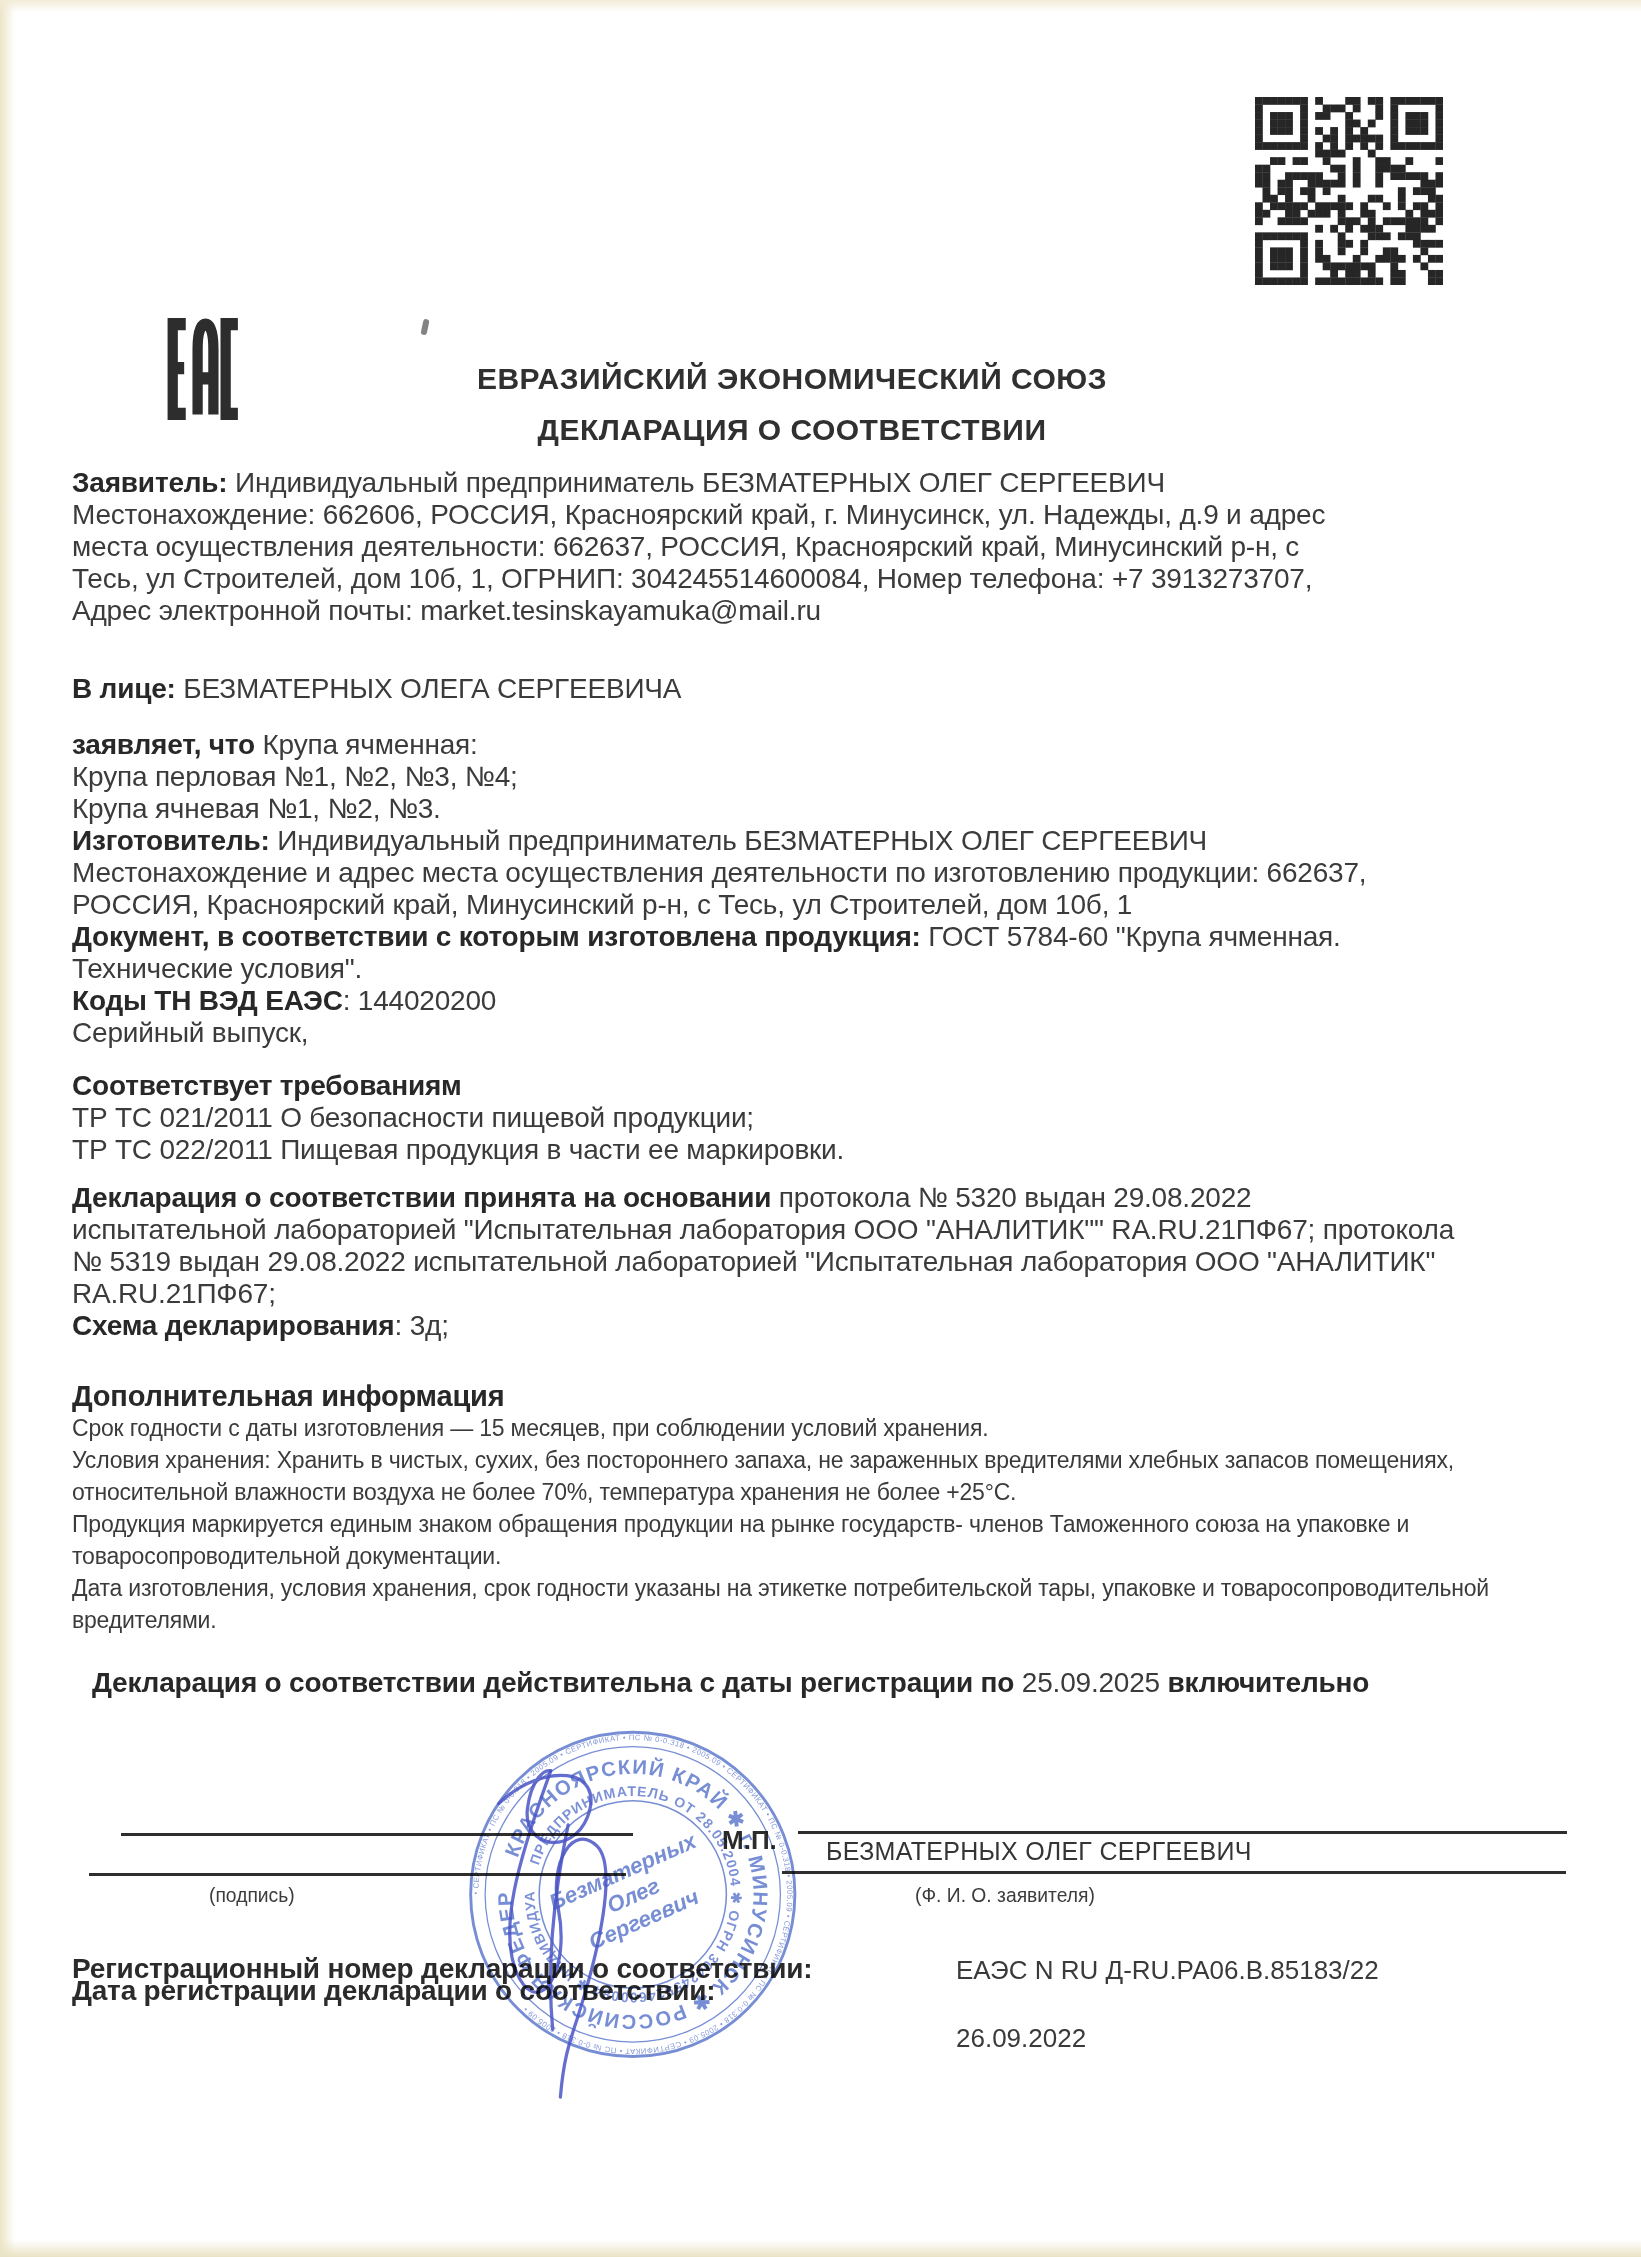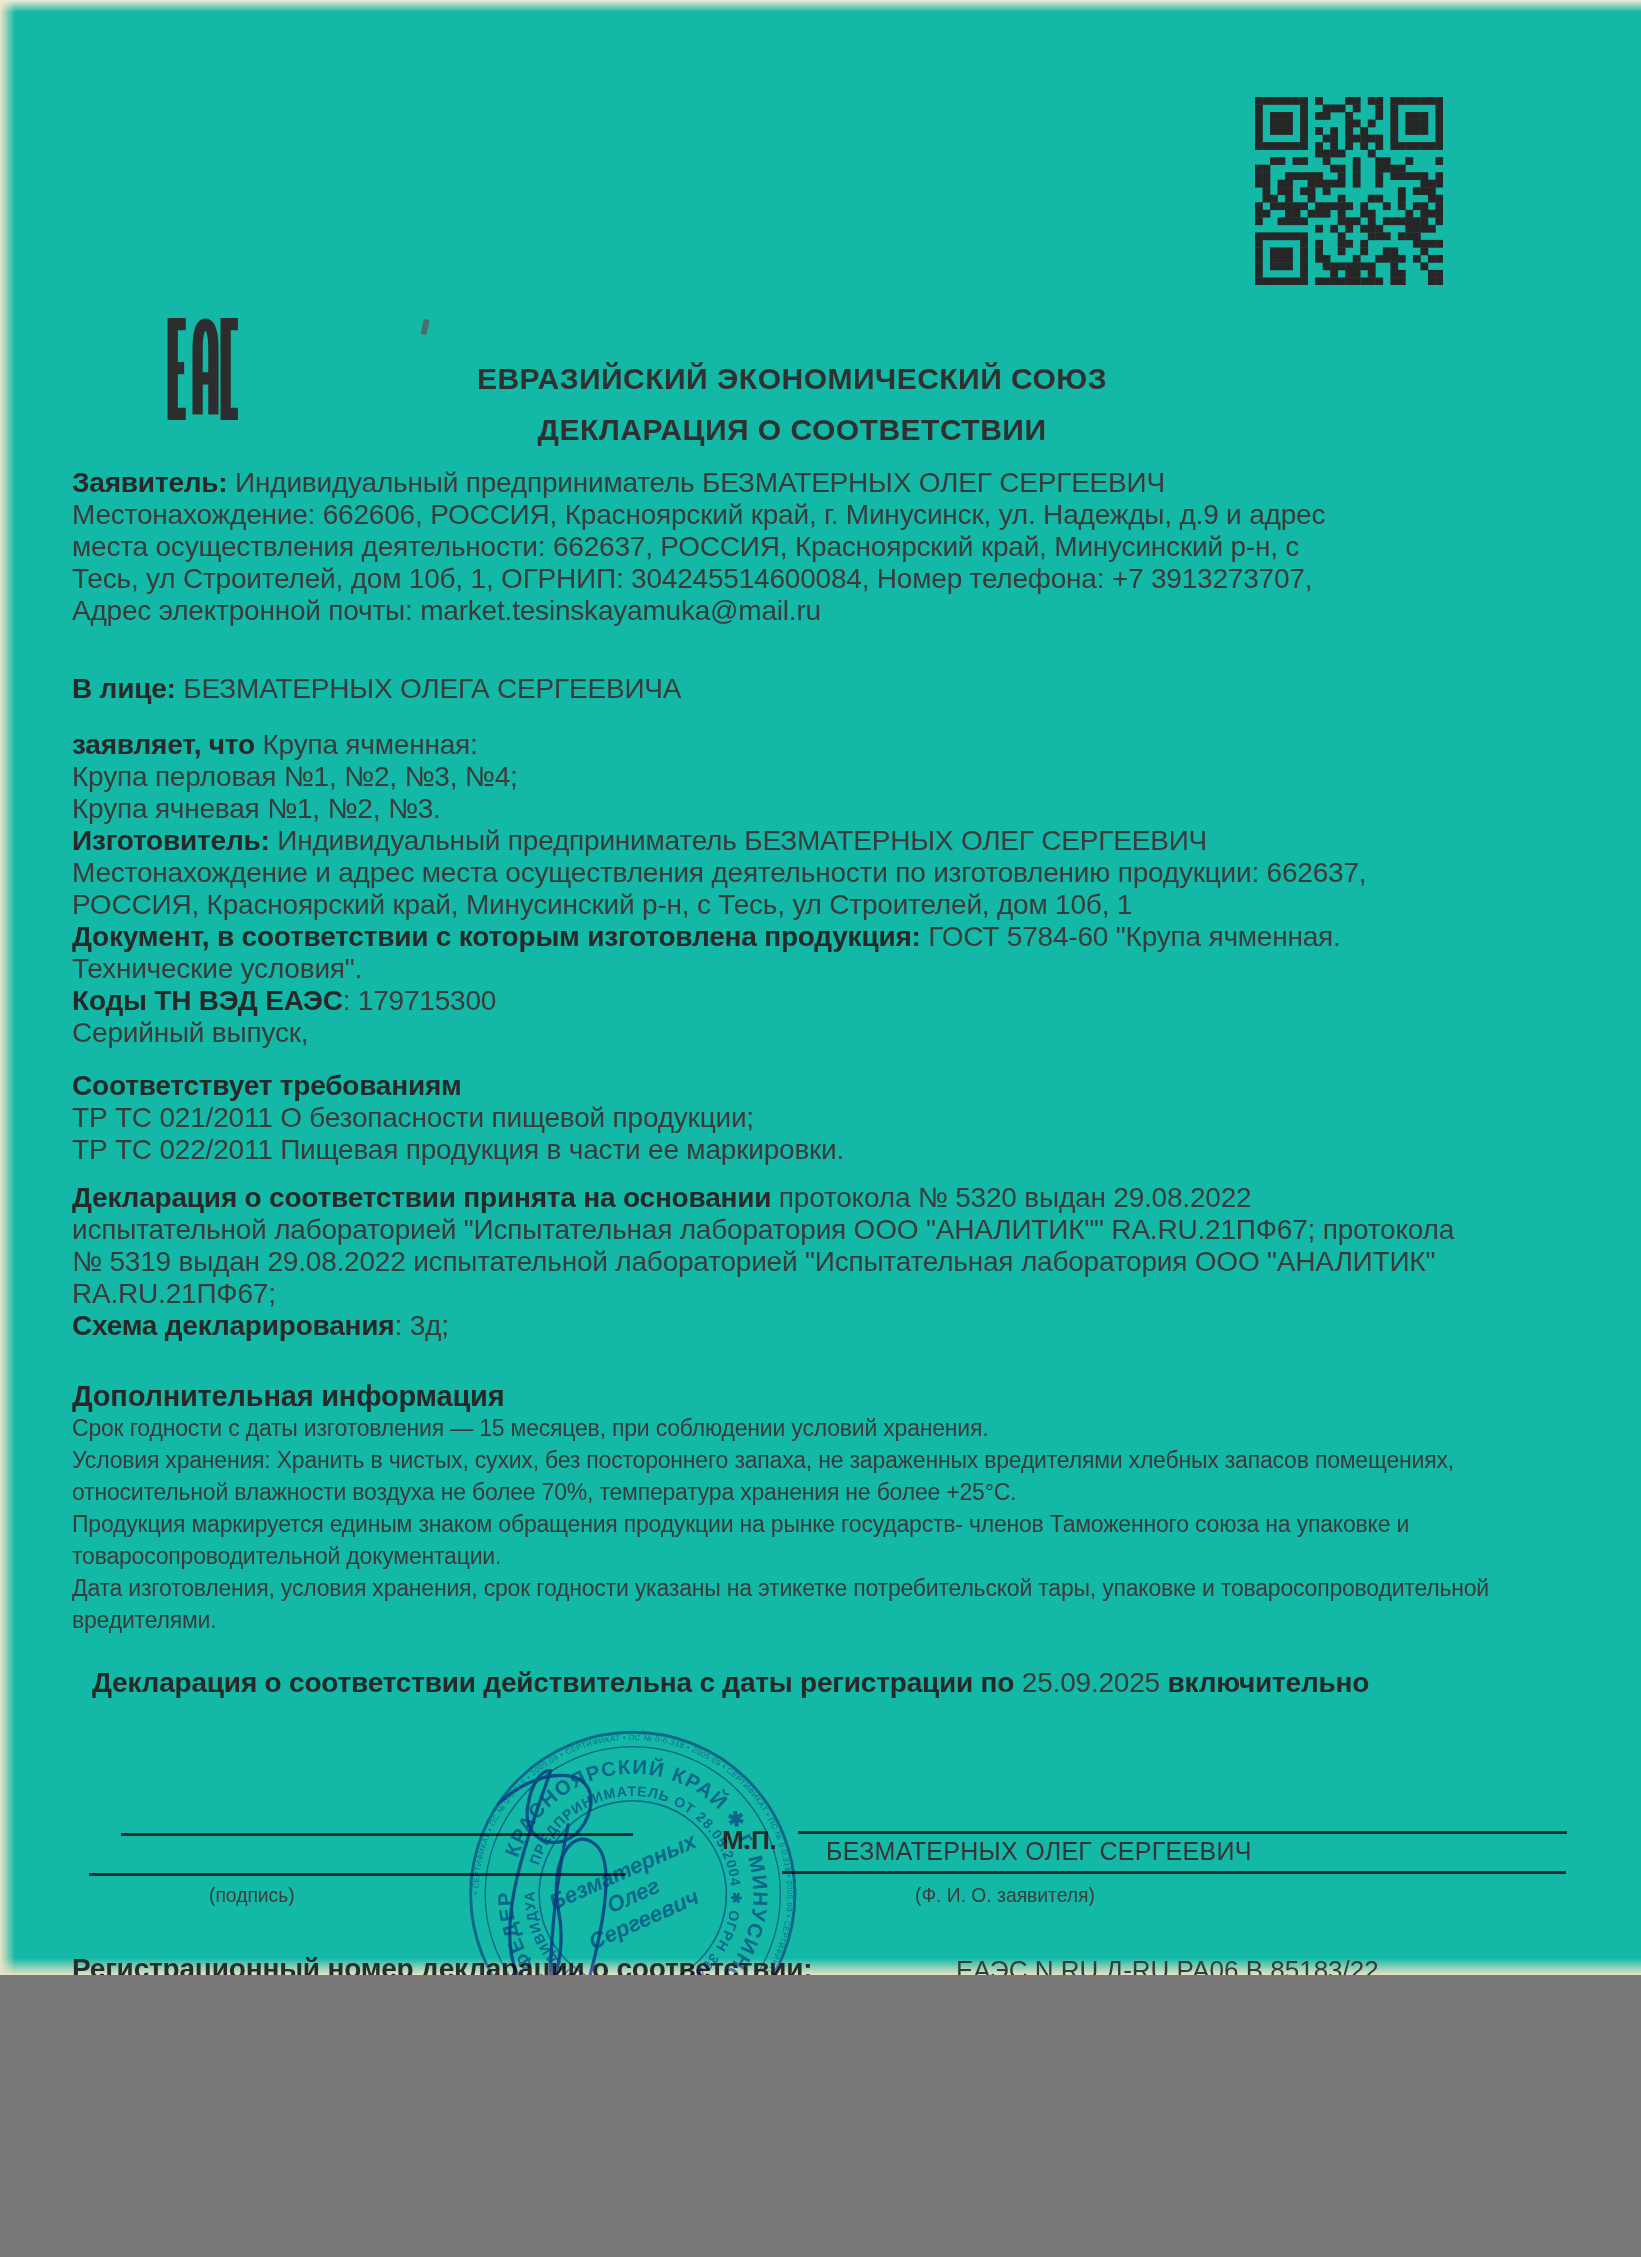--- a/index.html
+++ b/index.html
@@ -1,19 +1,19 @@
 <!DOCTYPE html>
 <html><head>
 <meta charset="utf-8">
 <style>
   html,body{margin:0;padding:0;background:#777;}
   .page{
     position:relative;
-    width:1641px;height:1975px;
-    background:#14b8a6;
+    width:1641px;height:2257px;
+    background:#ffffff;
     overflow:hidden;
     font-family:"Liberation Sans", sans-serif;
     color:#3b3b3b;
   }
   .edge-left{position:absolute;left:0;top:0;width:15.4px;height:100%;
     background:linear-gradient(90deg,#ece4c8,rgba(255,255,255,0));}
   .edge-bottom{position:absolute;left:0;bottom:0;width:100%;height:17.4px;
     background:linear-gradient(0deg,#eae2c4,rgba(255,255,255,0));}
   .edge-top{position:absolute;left:0;top:0;width:100%;height:11.6px;
     background:linear-gradient(180deg,#f2ecd6,rgba(255,255,255,0));}
@@ -420,21 +420,21 @@
       </div>
       <div class="sec" style="margin-top: 24px;">
         <div class="ln"><span class="bold">заявляет, что </span><span>Крупа ячменная:</span></div>
         <div class="ln"><span>Крупа перловая №1, №2, №3, №4;</span></div>
         <div class="ln"><span>Крупа ячневая №1, №2, №3.</span></div>
         <div class="ln"><span class="bold">Изготовитель: </span><span>Индивидуальный предприниматель БЕЗМАТЕРНЫХ ОЛЕГ СЕРГЕЕВИЧ</span></div>
         <div class="ln"><span>Местонахождение и адрес места осуществления деятельности по изготовлению продукции: 662637,</span></div>
         <div class="ln"><span>РОССИЯ, Красноярский край, Минусинский р-н, с Тесь, ул Строителей, дом 10б, 1</span></div>
         <div class="ln"><span class="bold">Документ, в соответствии с которым изготовлена продукция: </span><span>ГОСТ 5784-60 "Крупа ячменная.</span></div>
         <div class="ln"><span>Технические условия".</span></div>
-        <div class="ln"><span class="bold">Коды ТН ВЭД ЕАЭС</span><span>: 179715300</span></div>
+        <div class="ln"><span class="bold">Коды ТН ВЭД ЕАЭС</span><span>: 144020200</span></div>
         <div class="ln"><span>Серийный выпуск,</span></div>
       </div>
       <div class="sec" style="margin-top: 21px;">
         <div class="ln"><span class="bold">Соответствует требованиям</span></div>
         <div class="ln"><span>ТР ТС 021/2011 О безопасности пищевой продукции;</span></div>
         <div class="ln"><span>ТР ТС 022/2011 Пищевая продукция в части ее маркировки.</span></div>
       </div>
       <div class="sec" style="margin-top: 16.4px;">
         <div class="ln"><span class="bold">Декларация о соответствии принята на основании </span><span>протокола № 5320 выдан 29.08.2022</span></div>
         <div class="ln"><span>испытательной лабораторией "Испытательная лаборатория ООО "АНАЛИТИК"" RA.RU.21ПФ67; протокола</span></div>

